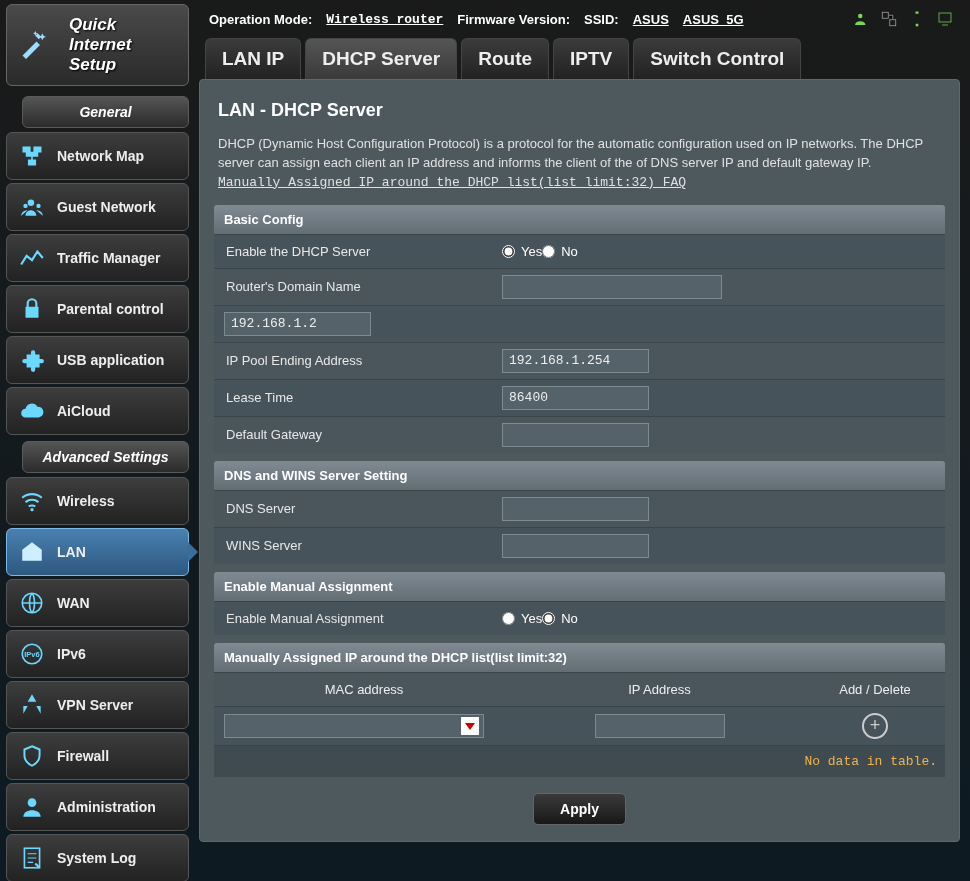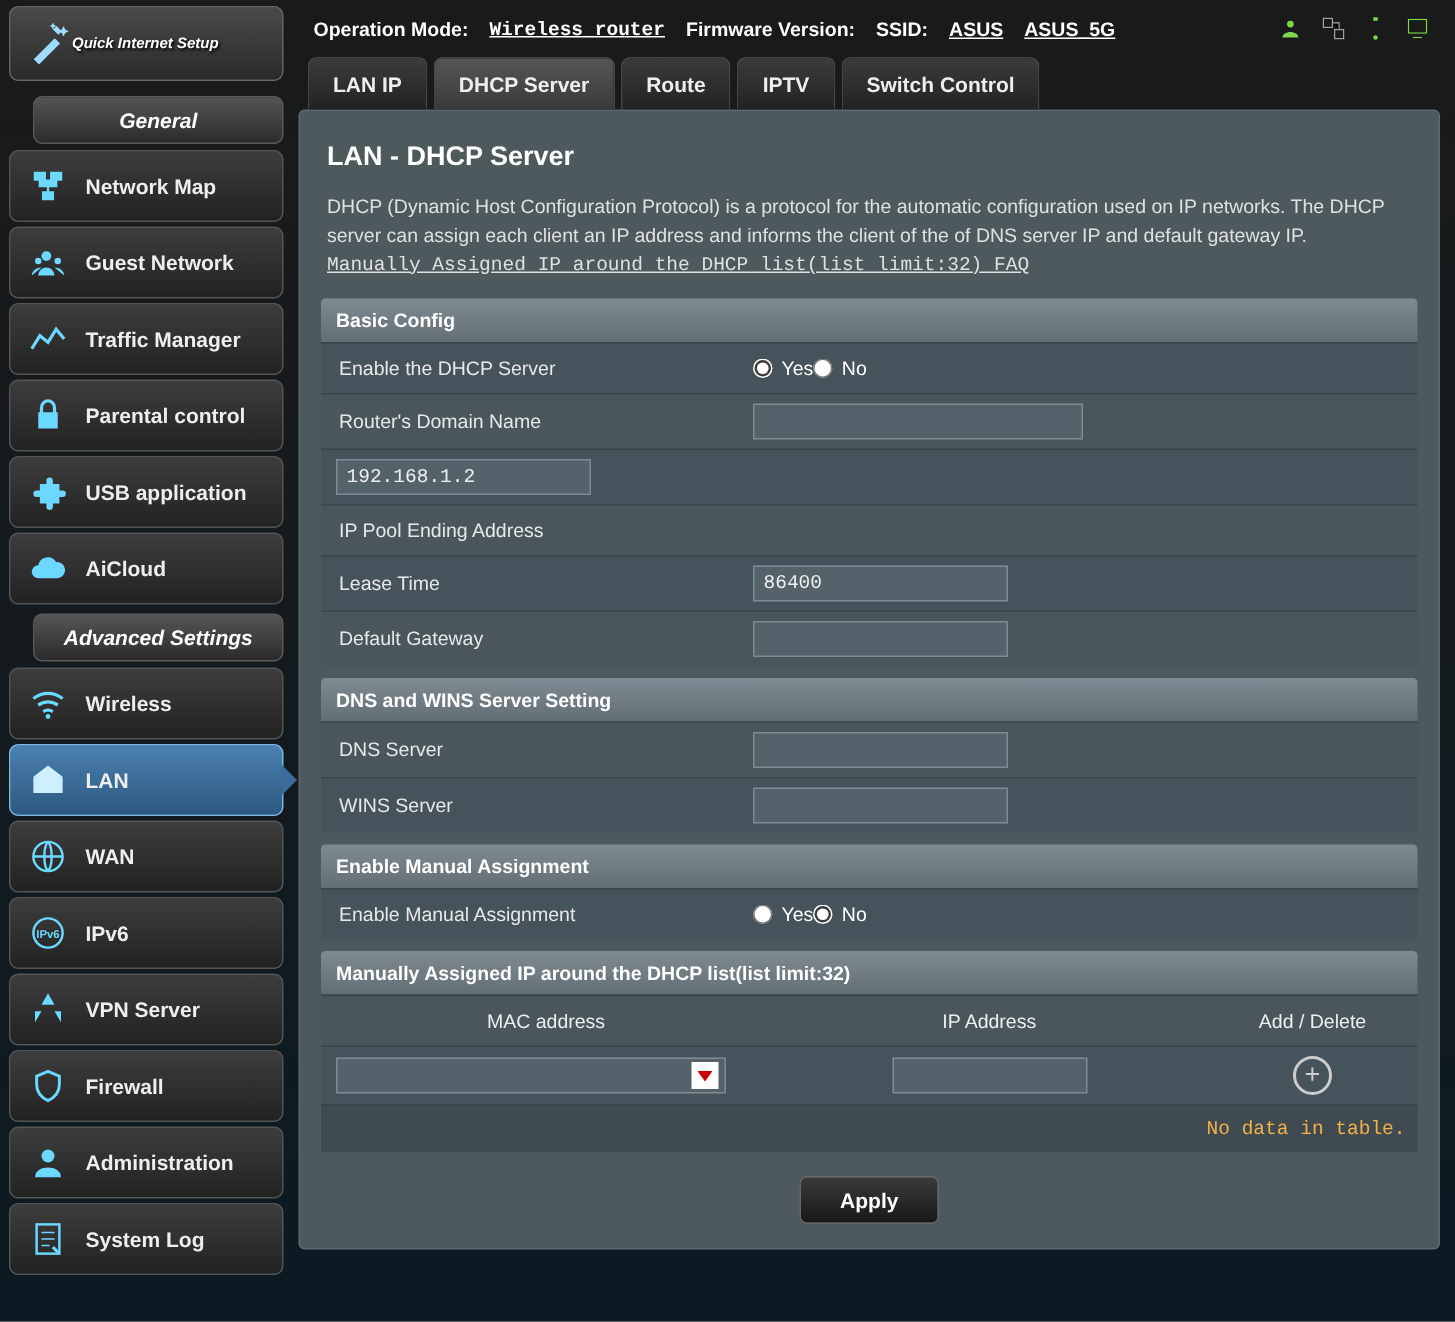--- a/index.html
+++ b/index.html
@@ -11,25 +11,25 @@
   width: 970px;
   height: 881px;
   overflow: hidden;
 }
 .root { display: flex; }
 .sidebar { width: 195px; padding: 4px 6px 0 6px; }
 .main { flex: 1; padding: 8px 10px 0 4px; }
 
 
 .quick-setup {
-  display: flex; align-items: center; gap: 1px;
+  display: flex; align-items: center; gap: 22px;
   background: linear-gradient(#4a4a4a,#2a2a2a);
   border: 1px solid #666; border-radius: 6px;
   padding: 10px 12px; margin-bottom: 10px;
-  font-weight: bold; font-style: italic; font-size: 10px;
+  font-weight: bold; font-style: italic; font-size: 17px;
   color: #fff; text-shadow: 1px 1px 2px #000;
   cursor: pointer;
 }
 .quick-setup .icon { width:28px; height:28px; flex-shrink:0; }
 
 
 .side-header {
   background: linear-gradient(#555,#2b2b2b);
   border-radius: 6px; text-align: center;
   font-weight: bold; font-style: italic; font-size: 14px;
@@ -62,21 +62,21 @@
 .topbar { display:flex; align-items:center; gap:14px; font-size:13px; padding:2px 6px 10px 10px; font-weight:bold; }
 .topbar .link { text-decoration: underline; cursor:pointer; }
 .top-icons { margin-left:auto; display:flex; gap:10px; }
 .top-icons .ticon { width:18px; height:18px; cursor:pointer; }
 
 
 .tabs { display:flex; gap:4px; margin-left:6px; }
 .tab {
   background: linear-gradient(#3b3b3b,#222);
   border-radius:6px 6px 0 0;
-  padding:9px 16px; font-size:14px; font-weight:bold;
+  padding:9px 16px; font-size:19px; font-weight:bold;
   color:#eee; cursor:pointer; border:1px solid #444; border-bottom:none;
 }
 .tab.active { background: linear-gradient(#555,#3a3a3a); }
 
 
 .panel {
   background:#4d595d; border:1px solid #5a6a70; border-radius:4px;
   margin:0 0 0 0; padding:14px 14px 16px 14px;
 }
 .page-title { font-size:18px; font-weight:bold; color:#fff; margin:6px 4px 14px 4px; }
@@ -97,21 +97,21 @@
 .formrow:nth-child(even){ background:#47535a; }
 .formlabel {
   width:278px; padding:9px 12px; font-size:13px; color:#e8e8e8;
 }
 .formvalue {
   flex:1; padding:6px 10px; display:flex; align-items:center; font-size:13px;
 }
 .textin {
   background:#556269; border:1px solid #7c8a92; color:#eee;
   font-family:"Courier New", monospace; font-size:13px;
-  padding:3px 6px; width:170px; height:24px;
+  padding:3px 6px; width:147px; height:24px;
 }
 .textin.wide { width:220px; }
 .radio { display:flex; align-items:center; gap:6px; cursor:pointer; }
 input[type=radio]{ accent-color:#fff; }
 .thead-row { display:flex; background:#4a565b; border-top:1px solid #3a454a; }
 .thead-row > div { padding:9px 10px; text-align:center; font-size:13px; color:#eee; }
 .thead-row .c1 { width:300px; }
 .thead-row .c2 { flex:1; }
 .thead-row .c3 { width:140px; }
 .trow { display:flex; background:#47535a; border-top:1px solid #3a454a; padding:6px 0; align-items:center; }
@@ -312,20 +312,23 @@
             <input class="textin wide" value="" style="">
           </div>
       </div>
       <div class="formrow">
         <div class="formvalue">
             <input class="textin" value="192.168.1.2" style="">
           </div>
       </div>
       <div class="formrow">
         <div class="formlabel">IP Pool Ending Address</div>
+        <div class="formvalue">
+            <input class="textin" value="192.168.1.254" style="">
+          </div>
       </div>
       <div class="formrow">
         <div class="formlabel">Lease Time</div>
         <div class="formvalue">
             <input class="textin" value="86400" style="">
           </div>
       </div>
       <div class="formrow">
         <div class="formlabel">Default Gateway</div>
         <div class="formvalue">

